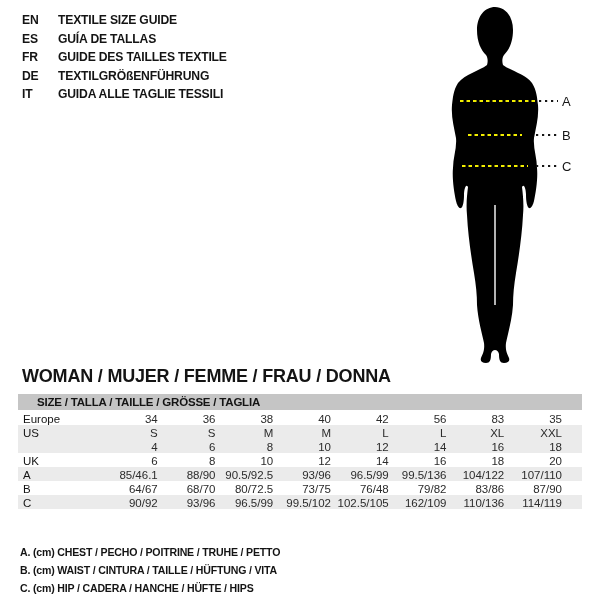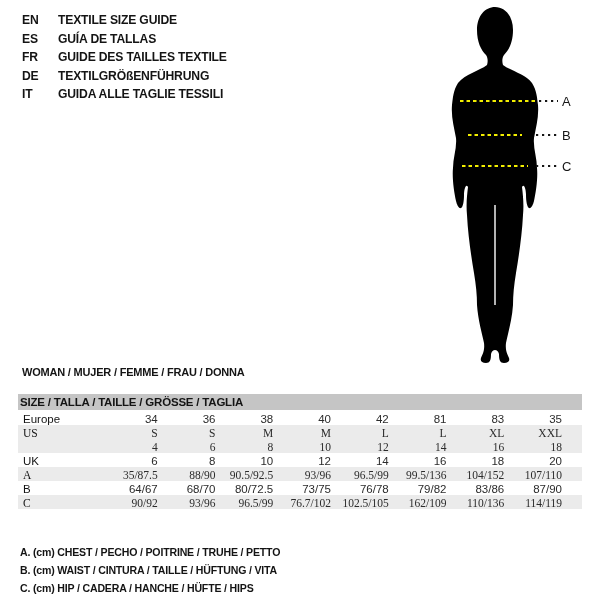--- a/index.html
+++ b/index.html
@@ -27,32 +27,32 @@
   .figure { position:absolute; left:410px; top:0; width:175px; height:366px; }
   .body-path { fill:var(--silhouette,#000); }
   .leg-gap { fill:#fff; }
   .dash-yellow { stroke:var(--accent_yellow,#f2ee00); stroke-width:2; stroke-dasharray:3.5 3; fill:none; }
   .dash-black  { stroke:#161616; stroke-width:1.8; stroke-dasharray:2.2 3.8; fill:none; }
   .fig-label { font-size:13px; font-weight:400; fill:#161616; font-family:"Liberation Sans",sans-serif; }
 
   
   .section-title {
     position:absolute; left:22px; top:366px;
-    font-weight:bold; font-size:11px; letter-spacing:-0.2px; white-space:nowrap;
+    font-weight:bold; font-size:18px; letter-spacing:-0.2px; white-space:nowrap;
   }
 
   
   .size-table { position:absolute; left:18px; top:394px; width:564px; font-size:11.5px; }
   .thead {
     background:var(--header_gray,#c5c5c5);
     height:16px; line-height:16px; font-weight:bold;
-    padding-left:2px; margin-bottom:1px; letter-spacing:-0.2px;
+    padding-left:19px; margin-bottom:1px; letter-spacing:-0.2px;
   }
   .trow { display:flex; height:14px; line-height:17px; padding-right:20px; }
-  .trow.alt { background:var(--row_gray,#ebebeb);font-family:Liberation Serif, serif; }
+  .trow.alt { background:var(--row_gray,#ebebeb); }
   .tlabel { width:82px; flex:none; padding-left:5px; }
   .tcell { flex:1; text-align:right; color:#2b2b2b; }
 
   
   .legend {
     position:absolute; left:20px; top:543px;
     font-weight:bold; font-size:11.5px; line-height:18.2px;
     white-space:nowrap;
     transform:scaleX(0.92); transform-origin:0 0;
     letter-spacing:-0.2px;
@@ -145,21 +145,21 @@
 <div class="size-table">
   <div class="thead">SIZE / TALLA / TAILLE / GRÖSSE / TAGLIA</div>
 
   <div class="trow">
     <span class="tlabel">Europe</span>
     <span class="tcell">34</span>
     <span class="tcell">36</span>
     <span class="tcell">38</span>
     <span class="tcell">40</span>
     <span class="tcell">42</span>
-    <span class="tcell">81</span>
+    <span class="tcell">56</span>
     <span class="tcell">83</span>
     <span class="tcell">35</span>
   </div>
 
   <div class="trow alt">
     <span class="tlabel">US</span>
     <span class="tcell">S</span>
     <span class="tcell">S</span>
     <span class="tcell">M</span>
     <span class="tcell">M</span>
@@ -188,48 +188,48 @@
     <span class="tcell">10</span>
     <span class="tcell">12</span>
     <span class="tcell">14</span>
     <span class="tcell">16</span>
     <span class="tcell">18</span>
     <span class="tcell">20</span>
   </div>
 
   <div class="trow alt">
     <span class="tlabel">A</span>
-    <span class="tcell">35/87.5</span>
+    <span class="tcell">85/46.1</span>
     <span class="tcell">88/90</span>
     <span class="tcell">90.5/92.5</span>
     <span class="tcell">93/96</span>
     <span class="tcell">96.5/99</span>
     <span class="tcell">99.5/136</span>
-    <span class="tcell">104/152</span>
+    <span class="tcell">104/122</span>
     <span class="tcell">107/110</span>
   </div>
 
   <div class="trow">
     <span class="tlabel">B</span>
     <span class="tcell">64/67</span>
     <span class="tcell">68/70</span>
     <span class="tcell">80/72.5</span>
     <span class="tcell">73/75</span>
-    <span class="tcell">76/78</span>
+    <span class="tcell">76/48</span>
     <span class="tcell">79/82</span>
     <span class="tcell">83/86</span>
     <span class="tcell">87/90</span>
   </div>
 
   <div class="trow alt">
     <span class="tlabel">C</span>
     <span class="tcell">90/92</span>
     <span class="tcell">93/96</span>
     <span class="tcell">96.5/99</span>
-    <span class="tcell">76.7/102</span>
+    <span class="tcell">99.5/102</span>
     <span class="tcell">102.5/105</span>
     <span class="tcell">162/109</span>
     <span class="tcell">110/136</span>
     <span class="tcell">114/119</span>
   </div>
 </div>
 
 <div class="legend">
   <div>A. (cm) CHEST / PECHO / POITRINE / TRUHE / PETTO</div>
   <div>B. (cm) WAIST / CINTURA / TAILLE / HÜFTUNG / VITA</div>

